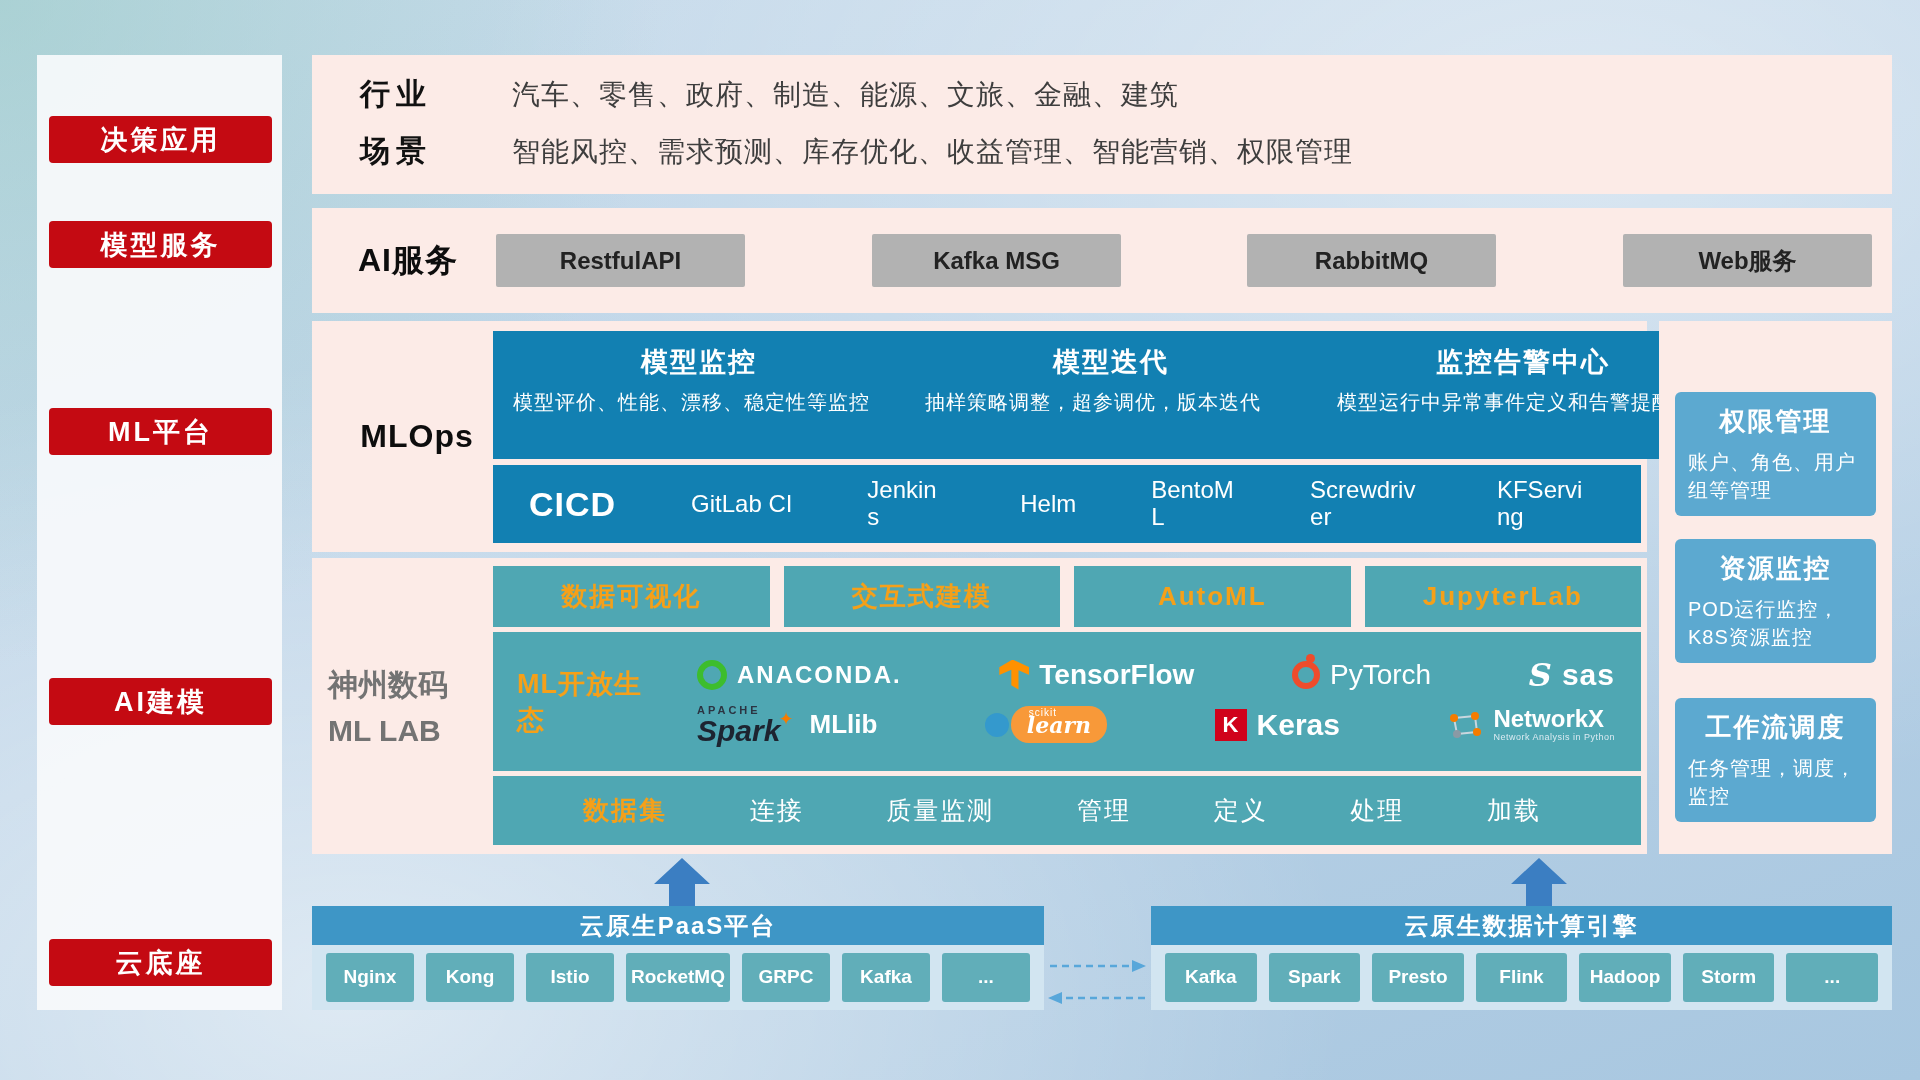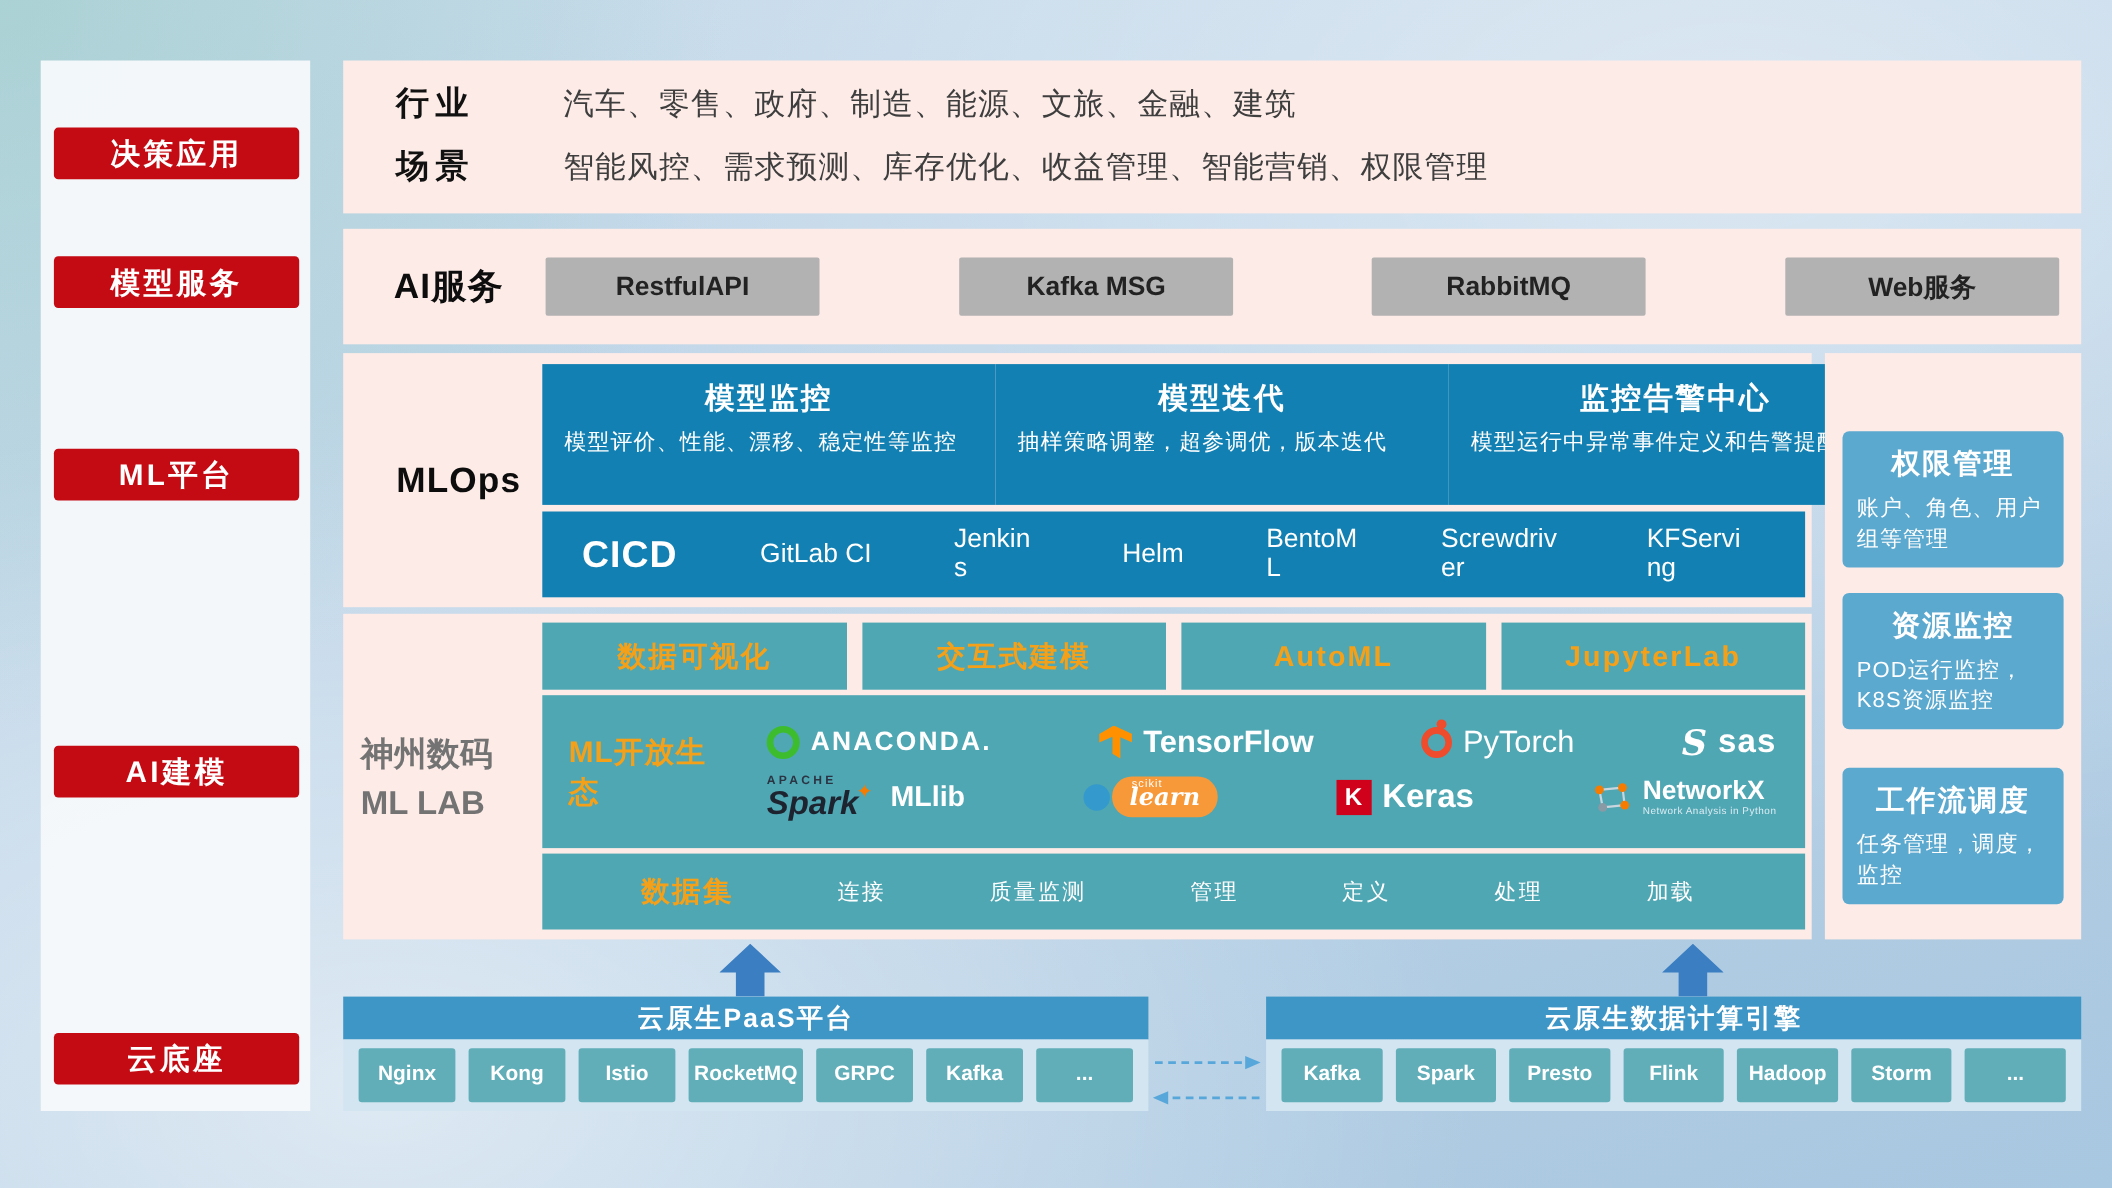--- a/index.html
+++ b/index.html
@@ -85,21 +85,21 @@
     display:flex; align-items:center; justify-content:center; }
   .keras-text { font-size:30px; font-weight:bold; }
 
   .nx-col { display:flex; flex-direction:column; line-height:1.1; }
   .nx-text { font-size:24px; font-weight:600; }
   .nx-sub { font-size:9px; color:#dcebf2; letter-spacing:0.5px; }
 
   .dataset-row { position:absolute; left:181px; top:218px; width:1148px; height:69px; background:#4fa7b3;
     display:flex; align-items:center; justify-content:space-between; padding:0 100px 0 90px; }
   .ds-label { color:#f5a019; font-size:26px; font-weight:bold; letter-spacing:2px; }
-  .ds-item { color:#fff; font-size:20px; letter-spacing:2px;text-align:center; }
+  .ds-item { color:#fff; font-size:25px; letter-spacing:2px;text-align:center; }
 
   
   .mon-title { position:absolute; top:16px; left:0; width:100%; text-align:center;
     font-size:30px; font-weight:bold; color:#16325c; letter-spacing:3px; }
   .mon-card { position:absolute; left:16px; width:201px; background:#5ca9d0; border-radius:6px; color:#fff; padding:12px 13px; }
   .mon-card-title { text-align:center; font-size:26px; font-weight:bold; letter-spacing:2px; margin-bottom:9px; }
   .mon-card-desc { font-size:20px; line-height:1.4; letter-spacing:1px; }
 
   
   .bh { position:absolute; top:906px; height:39px; background:#3e96c6; color:#fff; font-size:24px; font-weight:bold;
@@ -109,21 +109,21 @@
   .chip { flex:1; height:49px; background:#61aeb9; color:#fff; font-size:19px; font-weight:bold; border-radius:3px;
     display:flex; align-items:center; justify-content:center; text-align:center; line-height:1.1; padding:0 5px; }
 </style>
 </head>
 <body>
 
 <div class="canvas">
 
   <aside class="abs sidebar"></aside>
   <div class="side-btn" style="top:116px;">决策应用</div>
-  <div class="side-btn" style="top:233px;">模型服务</div>
+  <div class="side-btn" style="top:221px;">模型服务</div>
   <div class="side-btn" style="top:408px;">ML平台</div>
   <div class="side-btn" style="top:678px;">AI建模</div>
   <div class="side-btn" style="top:939px;">云底座</div>
 
   <section class="panel" style="left:312px;top:55px;width:1580px;height:139px;">
     <div class="ind-row" style="top:19px;">
       <span class="ind-label">行业</span>
       <span class="ind-value">汽车、零售、政府、制造、能源、文旅、金融、建筑</span>
     </div>
     <div class="ind-row" style="top:76px;">

